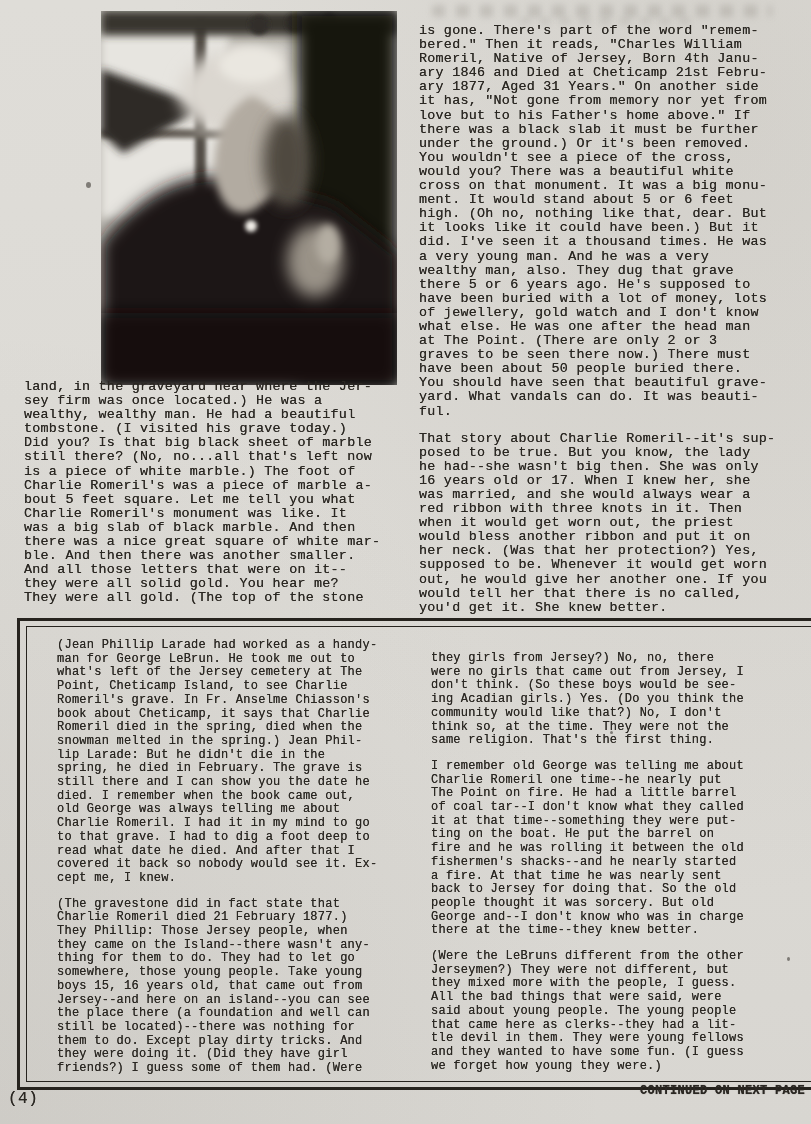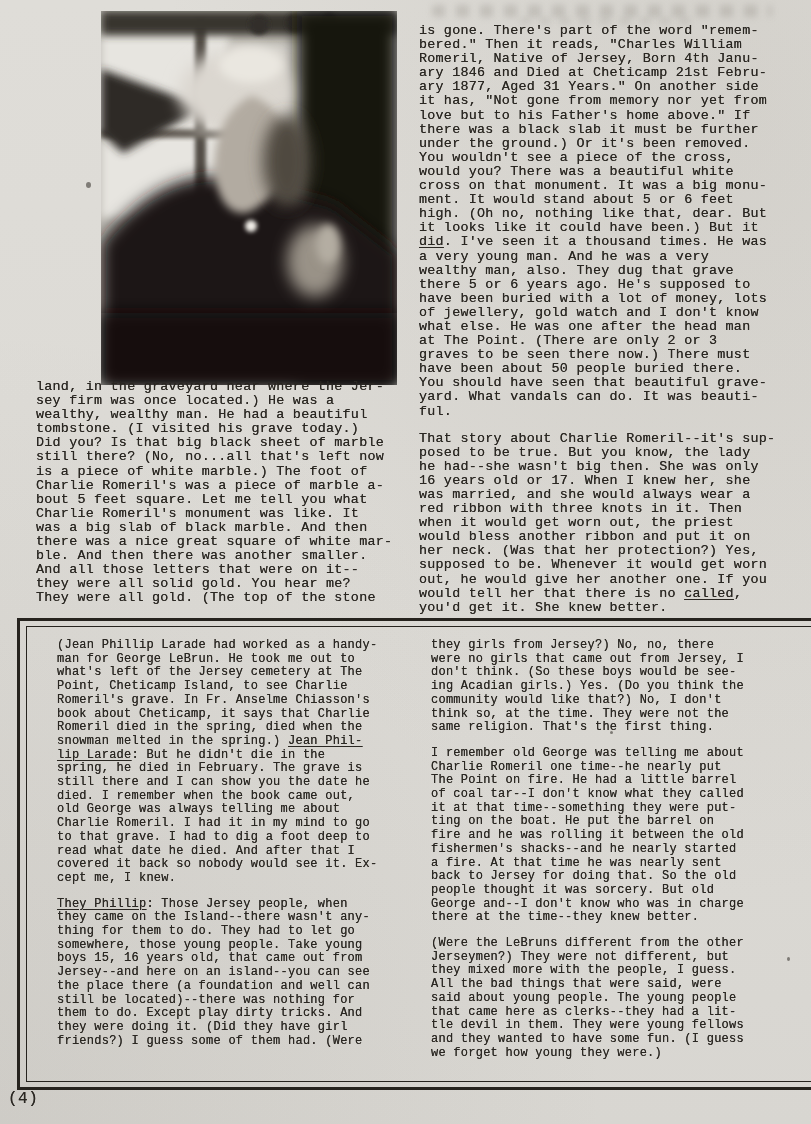--- a/index.html
+++ b/index.html
@@ -19,37 +19,37 @@
     overflow:hidden;
     padding-left:46px;
   }
   .col{
     position:absolute;
     font-size:13.4px;line-height:14.1px;letter-spacing:.25px;
     text-shadow:0 0 .6px rgba(42,39,34,.85);
   }
   .col p{margin:0 0 13px 0;white-space:pre-wrap;}
   .col p:last-child{margin-bottom:0;}
-  .u{text-decoration:underline;text-underline-offset:2px;}
+  .u{text-underline-offset:2px;}
   .col-right{left:419px;top:24px;width:378px;}
-  .col-left{left:36px;top:380px;width:376px;}
+  .col-left{left:24px;top:380px;width:376px;}
   .photo{position:absolute;left:101px;top:11px;width:296px;height:374px;background:#b9b6b0;}
   .photo svg{display:block;}
   .box{
     position:absolute;left:17px;top:618px;width:830px;height:466px;
     border:3px solid #26231e;border-right:none;
   }
   .box-inner{
     position:absolute;left:6px;top:5px;right:0;bottom:5px;
     border:1px solid #26231e;border-right:none;
   }
   .box .col{font-size:12px;line-height:13.7px;}
   .box .col p{margin:0 0 12px 0;}
   .box-left{left:30px;top:12px;width:366px;}
-  .box-right{left:404px;top:12px;width:374px;}
+  .box-right{left:404px;top:25px;width:374px;}
   .continued{
     font-weight:bold;text-align:right;white-space:pre;
     letter-spacing:.3px;margin-top:0;
     text-shadow:0 0 .8px rgba(42,39,34,.9);
   }
   .pagenum{
     position:absolute;left:8px;top:1090px;
     font-size:16px;letter-spacing:.5px;
     text-shadow:0 0 .6px rgba(42,39,34,.85);
   }
@@ -193,21 +193,23 @@
 lip Larade</span><span>: But he didn't die in the
 spring, he died in February. The grave is
 still there and I can show you the date he
 died. I remember when the book came out,
 old George was always telling me about
 Charlie Romeril. I had it in my mind to go
 to that grave. I had to dig a foot deep to
 read what date he died. And after that I
 covered it back so nobody would see it. Ex-
 cept me, I knew.</span></p>
-          <p><span class="u">They Phillip</span><span>: Those Jersey people, when
+          <p><span>(The gravestone did in fact state that
+Charlie Romeril died 21 February 1877.)
+</span><span class="u">They Phillip</span><span>: Those Jersey people, when
 they came on the Island--there wasn't any-
 thing for them to do. They had to let go
 somewhere, those young people. Take young
 boys 15, 16 years old, that came out from
 Jersey--and here on an island--you can see
 the place there (a foundation and well can
 still be located)--there was nothing for
 them to do. Except play dirty tricks. And
 they were doing it. (Did they have girl
 friends?) I guess some of them had. (Were</span></p>
@@ -237,19 +239,20 @@
             <p><span>(Were the LeBruns different from the other
 Jerseymen?) They were not different, but
 they mixed more with the people, I guess.
 All the bad things that were said, were
 said about young people. The young people
 that came here as clerks--they had a lit-
 tle devil in them. They were young fellows
 and they wanted to have some fun. (I guess
 we forget how young they were.)</span></p>
           </div>
+        <div class="continued">CONTINUED ON NEXT PAGE</div>
       </div>
     </div>
   </div>
 
   <div class="pagenum">(4)</div>
 
 </div>
 
 </body></html>

